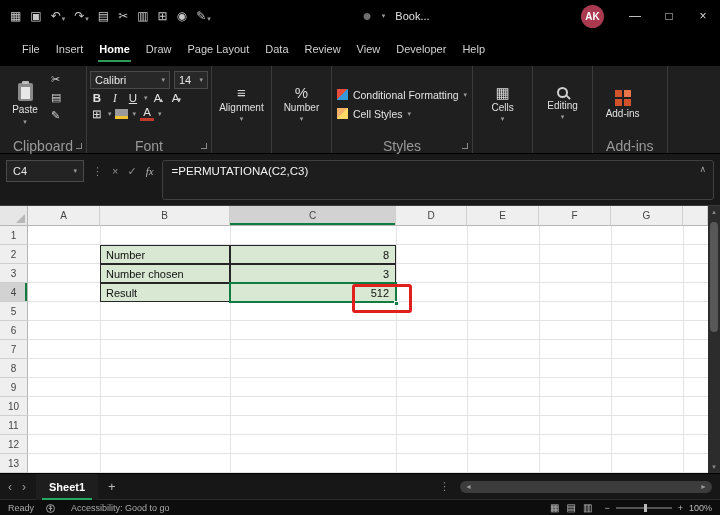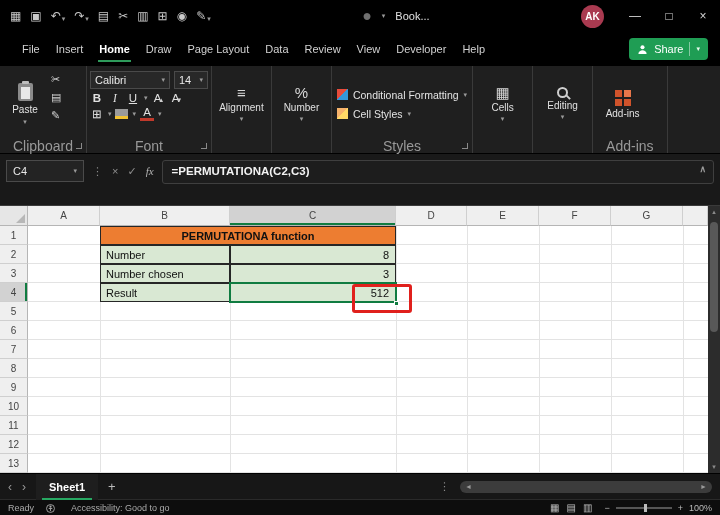--- a/index.html
+++ b/index.html
@@ -72,22 +72,22 @@
   .addins-icon span { width:7px; height:7px; background:#D0532B; }
   .addins-icon span:nth-child(2) { background:#E8764A; }
 
   
   .formula-bar { height:52px; background:#191919; border-bottom:1px solid #3a3a3a; display:flex;
                  align-items:flex-start; padding:6px 6px 0 6px; gap:8px; }
   .name-box { width:78px; height:22px; background:#232323; border:1px solid #4a4a4a; display:flex;
               align-items:center; justify-content:space-between; color:#e8e8e8; font-size:11px; padding:0 6px; }
   .fx-strip { display:flex; align-items:center; gap:9px; height:22px; color:#8f8f8f; font-size:11px; }
   .fx { font-style:italic; font-family:"Liberation Serif", serif; color:#b5b5b5; }
-  .formula-box { flex:1; height:24px; background:#1d1d1d; border:1px solid #3f3f3f; border-radius:3px;
-                 color:#f2f2f2; font-size:11.5px; padding:4px 9px; position:relative;font-weight:bold; }
+  .formula-box { flex:1; height:40px; background:#1d1d1d; border:1px solid #3f3f3f; border-radius:3px;
+                 color:#f2f2f2; font-size:11.5px; padding:4px 9px; position:relative; }
   .fb-chev { position:absolute; right:7px; top:3px; color:#9a9a9a; font-size:9px; }
 
   
   .grid { position:relative; height:267px; background:#fff; }
   .col-headers { display:flex; height:20px; }
   .corner { width:28px; background:#E6E6E6; border-right:1px solid #b5b5b5; border-bottom:1px solid #b5b5b5; position:relative; }
   .corner::after { content:""; position:absolute; right:2px; bottom:2px;
                    border-left:9px solid transparent; border-bottom:9px solid #b7b7b7; }
   .ch { background:#EFEFEF; border-right:1px solid #cfcfcf; border-bottom:1px solid #b5b5b5;
         font-size:10px; color:#444; display:flex; align-items:center; justify-content:center; }
@@ -185,29 +185,20 @@
     <span class="mtab">File</span>
     <span class="mtab">Insert</span>
     <span class="mtab active">Home</span>
     <span class="mtab">Draw</span>
     <span class="mtab">Page Layout</span>
     <span class="mtab">Data</span>
     <span class="mtab">Review</span>
     <span class="mtab">View</span>
     <span class="mtab">Developer</span>
     <span class="mtab">Help</span>
-    <div class="share-btn">
-      <svg width="11" height="11" viewBox="0 0 12 12">
-          <circle cx="6" cy="3.5" r="2.2" fill="#fff"></circle>
-          <path d="M1.5 11 C1.5 8 4 6.8 6 6.8 C8 6.8 10.5 8 10.5 11 Z" fill="#fff"></path>
-        </svg>
-      <span>Share</span>
-      <span class="share-div"></span>
-      <span class="chev">▾</span>
-    </div>
   </div>
 
   <div class="ribbon">
 
     <div class="rgroup">
       <div class="rgroup-content">
         <div class="paste-btn">
           <div class="clip"></div>
           <span>Paste</span>
           <span class="chev">▾</span>
@@ -413,21 +404,20 @@
     <div class="vlines">
       <div class="vline" style="left:72px"></div>
       <div class="vline" style="left:202px"></div>
       <div class="vline" style="left:368px"></div>
       <div class="vline" style="left:439px"></div>
       <div class="vline" style="left:511px"></div>
       <div class="vline" style="left:583px"></div>
       <div class="vline" style="left:655px"></div>
     </div>
 
-    <div class="cell title">PERMUTATIONA function</div>
     <div class="cell lbl r2">Number</div>
     <div class="cell val r2">8</div>
     <div class="cell lbl r3">Number chosen</div>
     <div class="cell val r3">3</div>
     <div class="cell lbl r4">Result</div>
     <div class="cell val r4">512</div>
 
     <div class="active-cell"></div>
     <div class="fill-handle"></div>
     <div class="red-box"></div>

